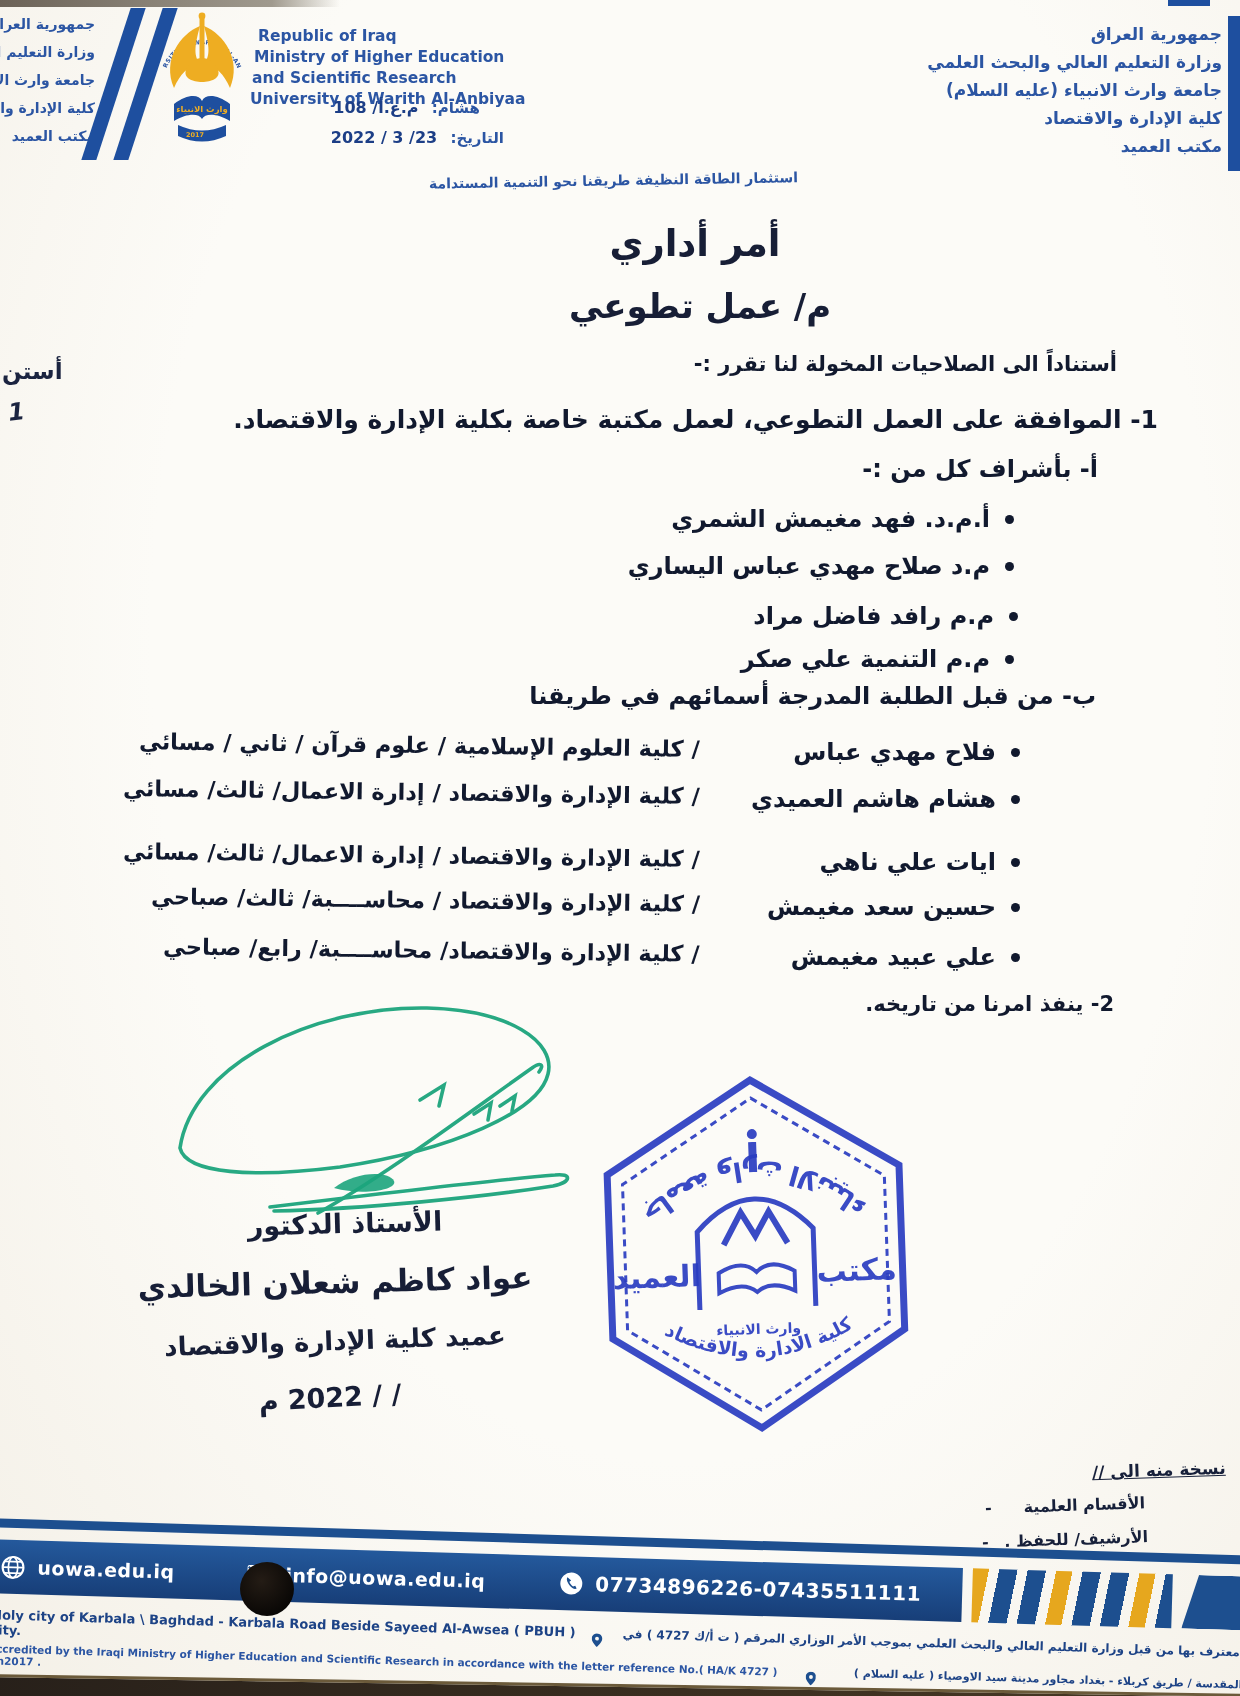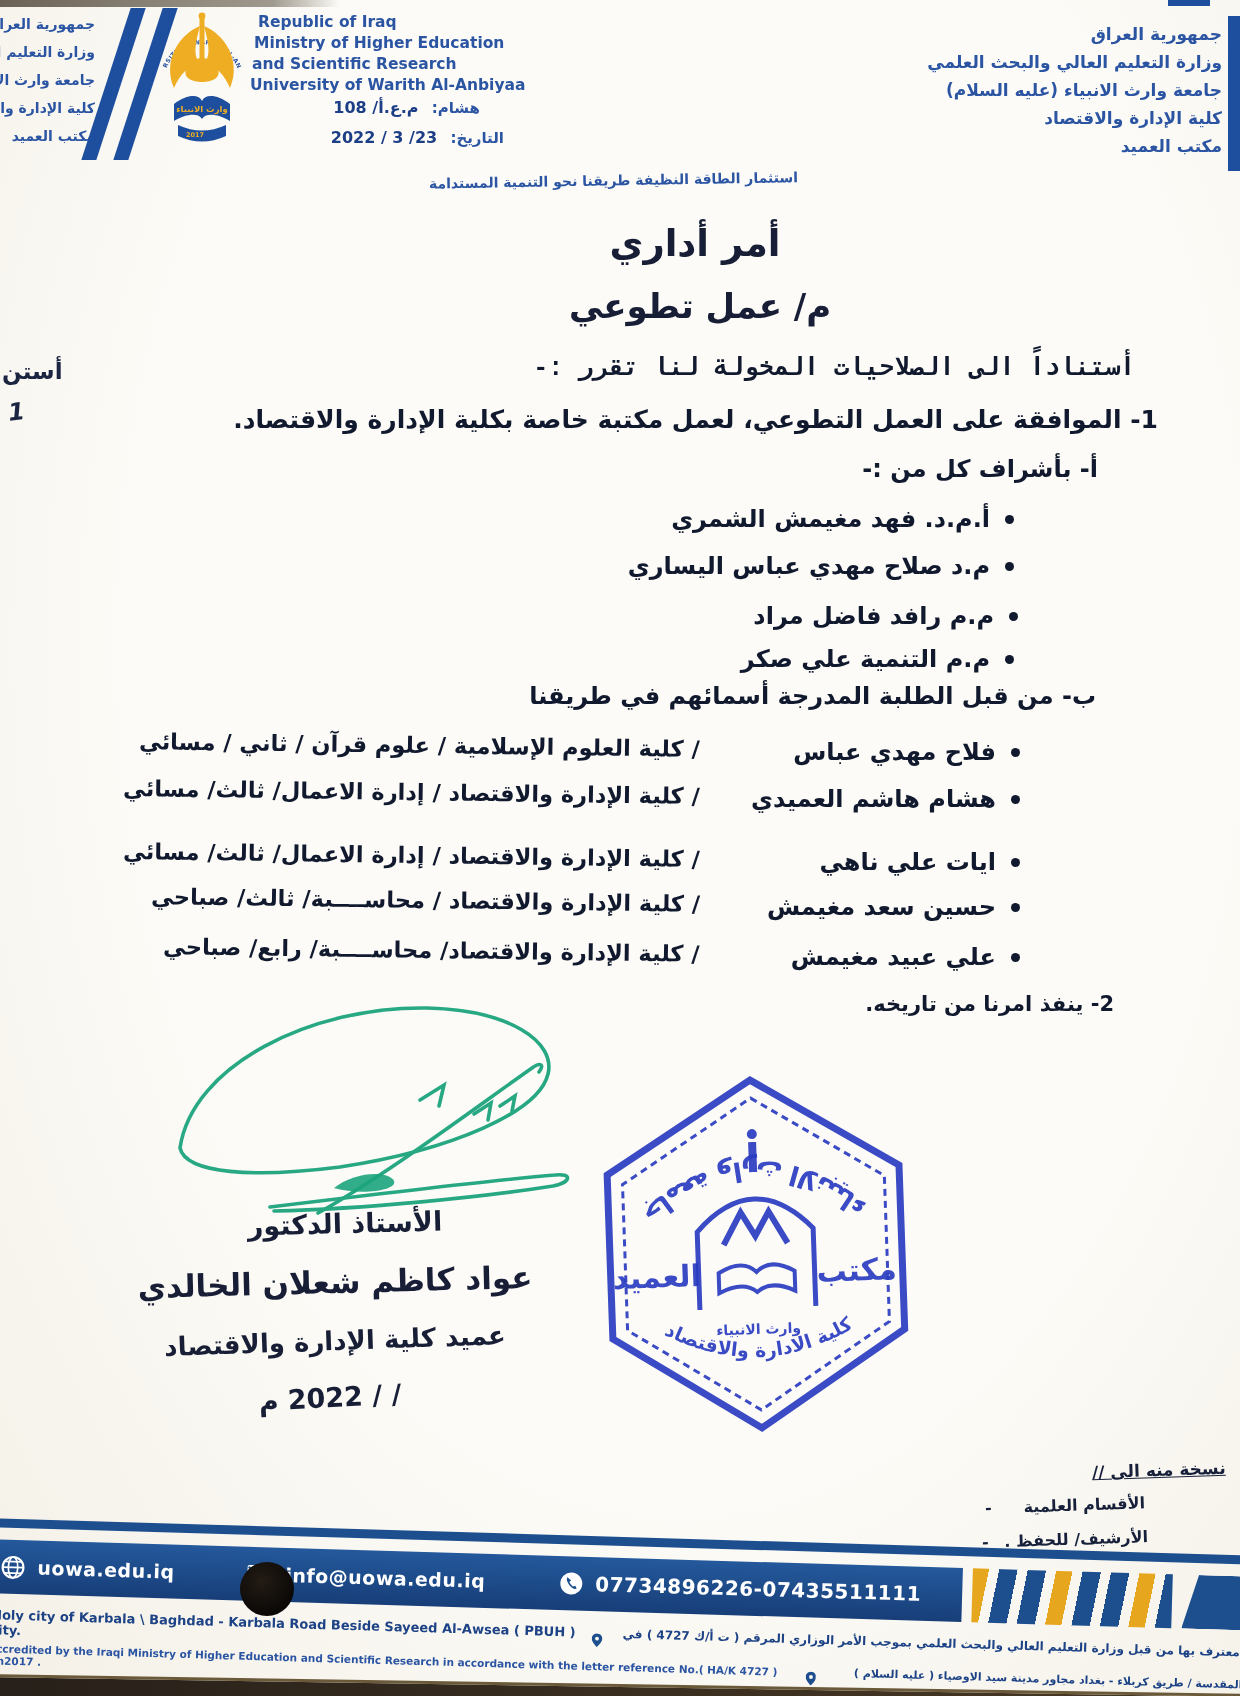--- a/index.html
+++ b/index.html
@@ -10,21 +10,21 @@
   }
   .abs{position:absolute;white-space:nowrap;font-family:"DejaVu Sans",sans-serif;}
   .rtl{direction:rtl;}
   
   .top-sliver{left:0;top:0;width:340px;height:7px;background:linear-gradient(90deg,#6b6257,#a09a8e 80%,rgba(160,154,142,0));}
   
   .edge-line{font-size:14px;font-weight:700;color:#2b55a3;}
   
   .diag-bar{width:15px;height:152px;background:#1e4f9f;transform:skewX(-18deg);}
   
-  .en-line{font-size:15.5px;line-height:20.5px;font-weight:700;color:#2b55a3;}
+  .en-line{font-size:15.5px;line-height:20.5px;font-weight:700;color:#2b55a3;margin-top:14px;}
   
   .numdate{font-size:15px;font-weight:700;color:#2b55a3;}
   .numdate .val{color:#1c3e86;font-size:16px;margin-right:8px;}
   
   .ar-head{font-size:17px;line-height:28.5px;font-weight:700;color:#2b55a3;text-align:right;}
   .right-bar{right:0;top:16px;width:12px;height:155px;background:#1e4f9f;}
   .right-tab{left:1168px;top:0;width:42px;height:6px;background:#1e4f9f;}
   .slogan{font-size:14px;font-weight:800;color:#2b55a3;transform:rotate(-1deg);}
   .title1{font-size:37px;font-weight:800;color:#171e36;text-align:center;}
   .title2{font-size:34px;font-weight:800;color:#171e36;text-align:center;}
@@ -111,21 +111,21 @@
   <div class="abs ar-head rtl" style="right:18px;top:104px;">كلية الإدارة والاقتصاد</div>
   <div class="abs ar-head rtl" style="right:18px;top:132px;">مكتب العميد</div>
   <div class="abs right-bar"></div>
   <div class="abs right-tab"></div>
 
   <div class="abs slogan rtl" style="left:468px;top:172px;width:330px;text-align:center;">استثمار الطاقة النظيفة طريقنا نحو التنمية المستدامة</div>
 
   <div class="abs title1 rtl" style="left:545px;top:222px;width:300px;">أمر أداري</div>
   <div class="abs title2 rtl" style="left:520px;top:286px;width:360px;">م/ عمل تطوعي</div>
 
-  <div class="abs body-line rtl" style="right:105px;top:352px;font-size:25px;font-family:Liberation Mono, monospace;">أستناداً الى الصلاحيات المخولة لنا تقرر :-</div>
+  <div class="abs body-line rtl" style="right:123px;top:352px;font-size:21px;">أستناداً الى الصلاحيات المخولة لنا تقرر :-</div>
   <div class="abs body-line rtl" style="right:82px;top:405px;font-size:25px;">1- الموافقة على العمل التطوعي، لعمل مكتبة خاصة بكلية الإدارة والاقتصاد.</div>
   <div class="abs body-line rtl" style="right:142px;top:455px;">أ-   بأشراف كل من :-</div>
 
   <div class="abs body-line rtl" style="right:224px;top:505px;"><span class="dot"></span><span>أ.م.د. فهد مغيمش الشمري</span></div>
   <div class="abs body-line rtl" style="right:224px;top:552px;"><span class="dot"></span><span>م.د صلاح مهدي عباس اليساري</span></div>
   <div class="abs body-line rtl" style="right:220px;top:602px;"><span class="dot"></span><span>م.م رافد فاضل مراد</span></div>
   <div class="abs body-line rtl" style="right:224px;top:645px;"><span class="dot"></span><span>م.م التنمية علي صكر</span></div>
 
   <div class="abs body-line rtl" style="right:144px;top:682px;">ب-   من قبل الطلبة المدرجة أسمائهم في طريقنا</div>
 

